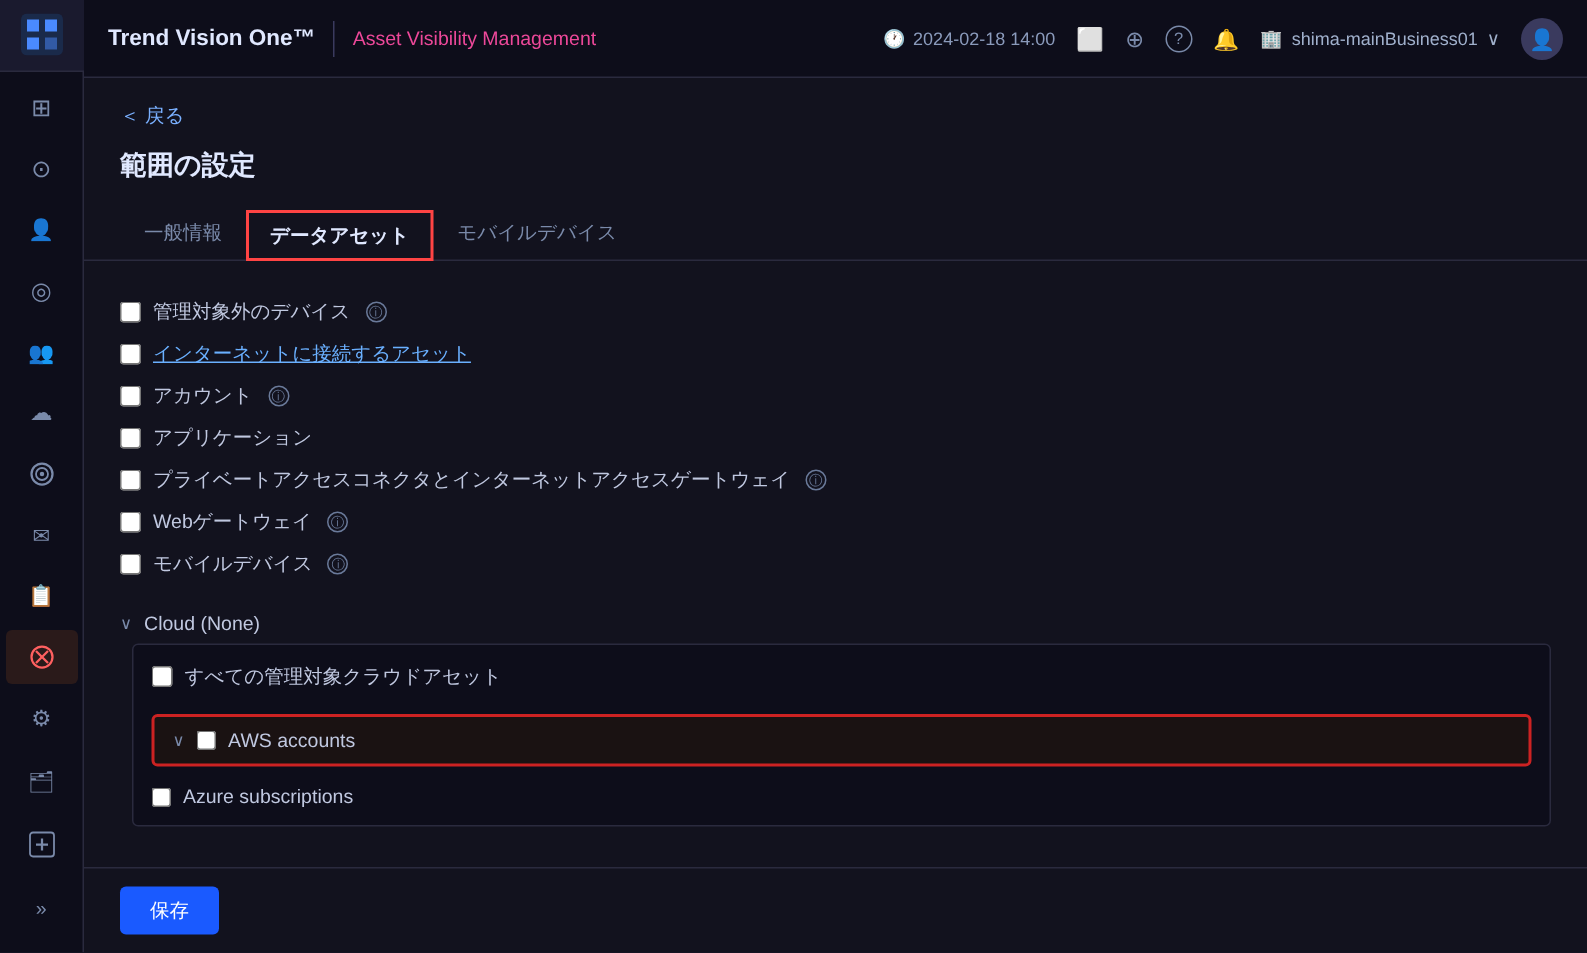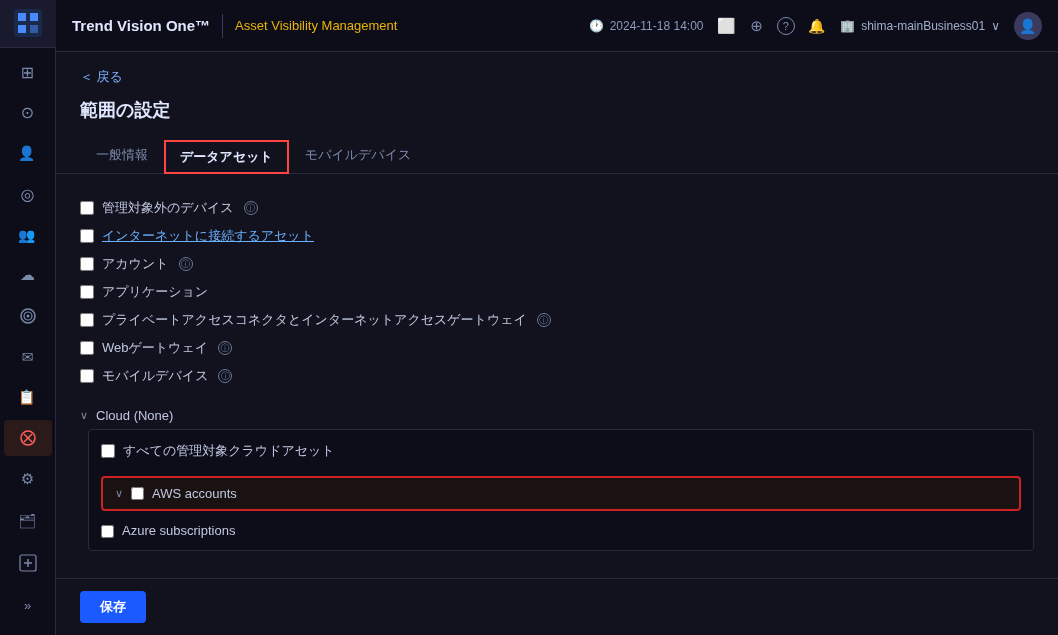--- a/index.html
+++ b/index.html
@@ -76,21 +76,21 @@
       color: #e0e8ff;
       white-space: nowrap;
     }
     .header-divider {
       width: 1px;
       height: 24px;
       background: #3a3a5e;
       margin: 0 12px;
     }
     .header-module {
-      color: #eab308;
+      color: #ec4899;
       font-size: 13px;
     }
     .header-spacer { flex: 1; }
     .header-right {
       display: flex;
       align-items: center;
       gap: 14px;
       color: #7a8aaa;
       font-size: 13px;
     }
@@ -275,21 +275,21 @@
       border-top: 1px solid #2a2a3e;
     }
     .btn-save {
       background: #1a5aff;
       color: #fff;
       border: none;
       padding: 7px 20px;
       border-radius: 4px;
       cursor: pointer;
       font-size: 13px;
-      font-weight: 700;
+      font-weight: 400;
     }
 
     
     .blurred {
       filter: blur(4px);
       user-select: none;
     }
   </style>
 </head>
 <body>
@@ -365,21 +365,21 @@
 <div class="main-container">
 
   <div class="header">
     <span class="header-brand">Trend Vision One™</span>
     <div class="header-divider"></div>
     <span class="header-module">Asset Visibility Management</span>
     <div class="header-spacer"></div>
     <div class="header-right">
       <div class="header-datetime">
         <span>🕐</span>
-        <span>2024-11-18 14:00</span>
+        <span>2024-02-18 14:00</span>
       </div>
       <span style="cursor:pointer;font-size:15px">⬜</span>
       <span style="cursor:pointer;font-size:15px">⊕</span>
       <span style="cursor:pointer;width:18px;height:18px;border-radius:50%;border:1px solid #7a8aaa;display:inline-flex;align-items:center;justify-content:center;font-size:11px">?</span>
       <span style="cursor:pointer;font-size:14px">🔔</span>
       <div class="header-user">
         <span style="font-size:12px">🏢</span>
         <span>shima-mainBusiness01</span>
         <span>∨</span>
       </div>

